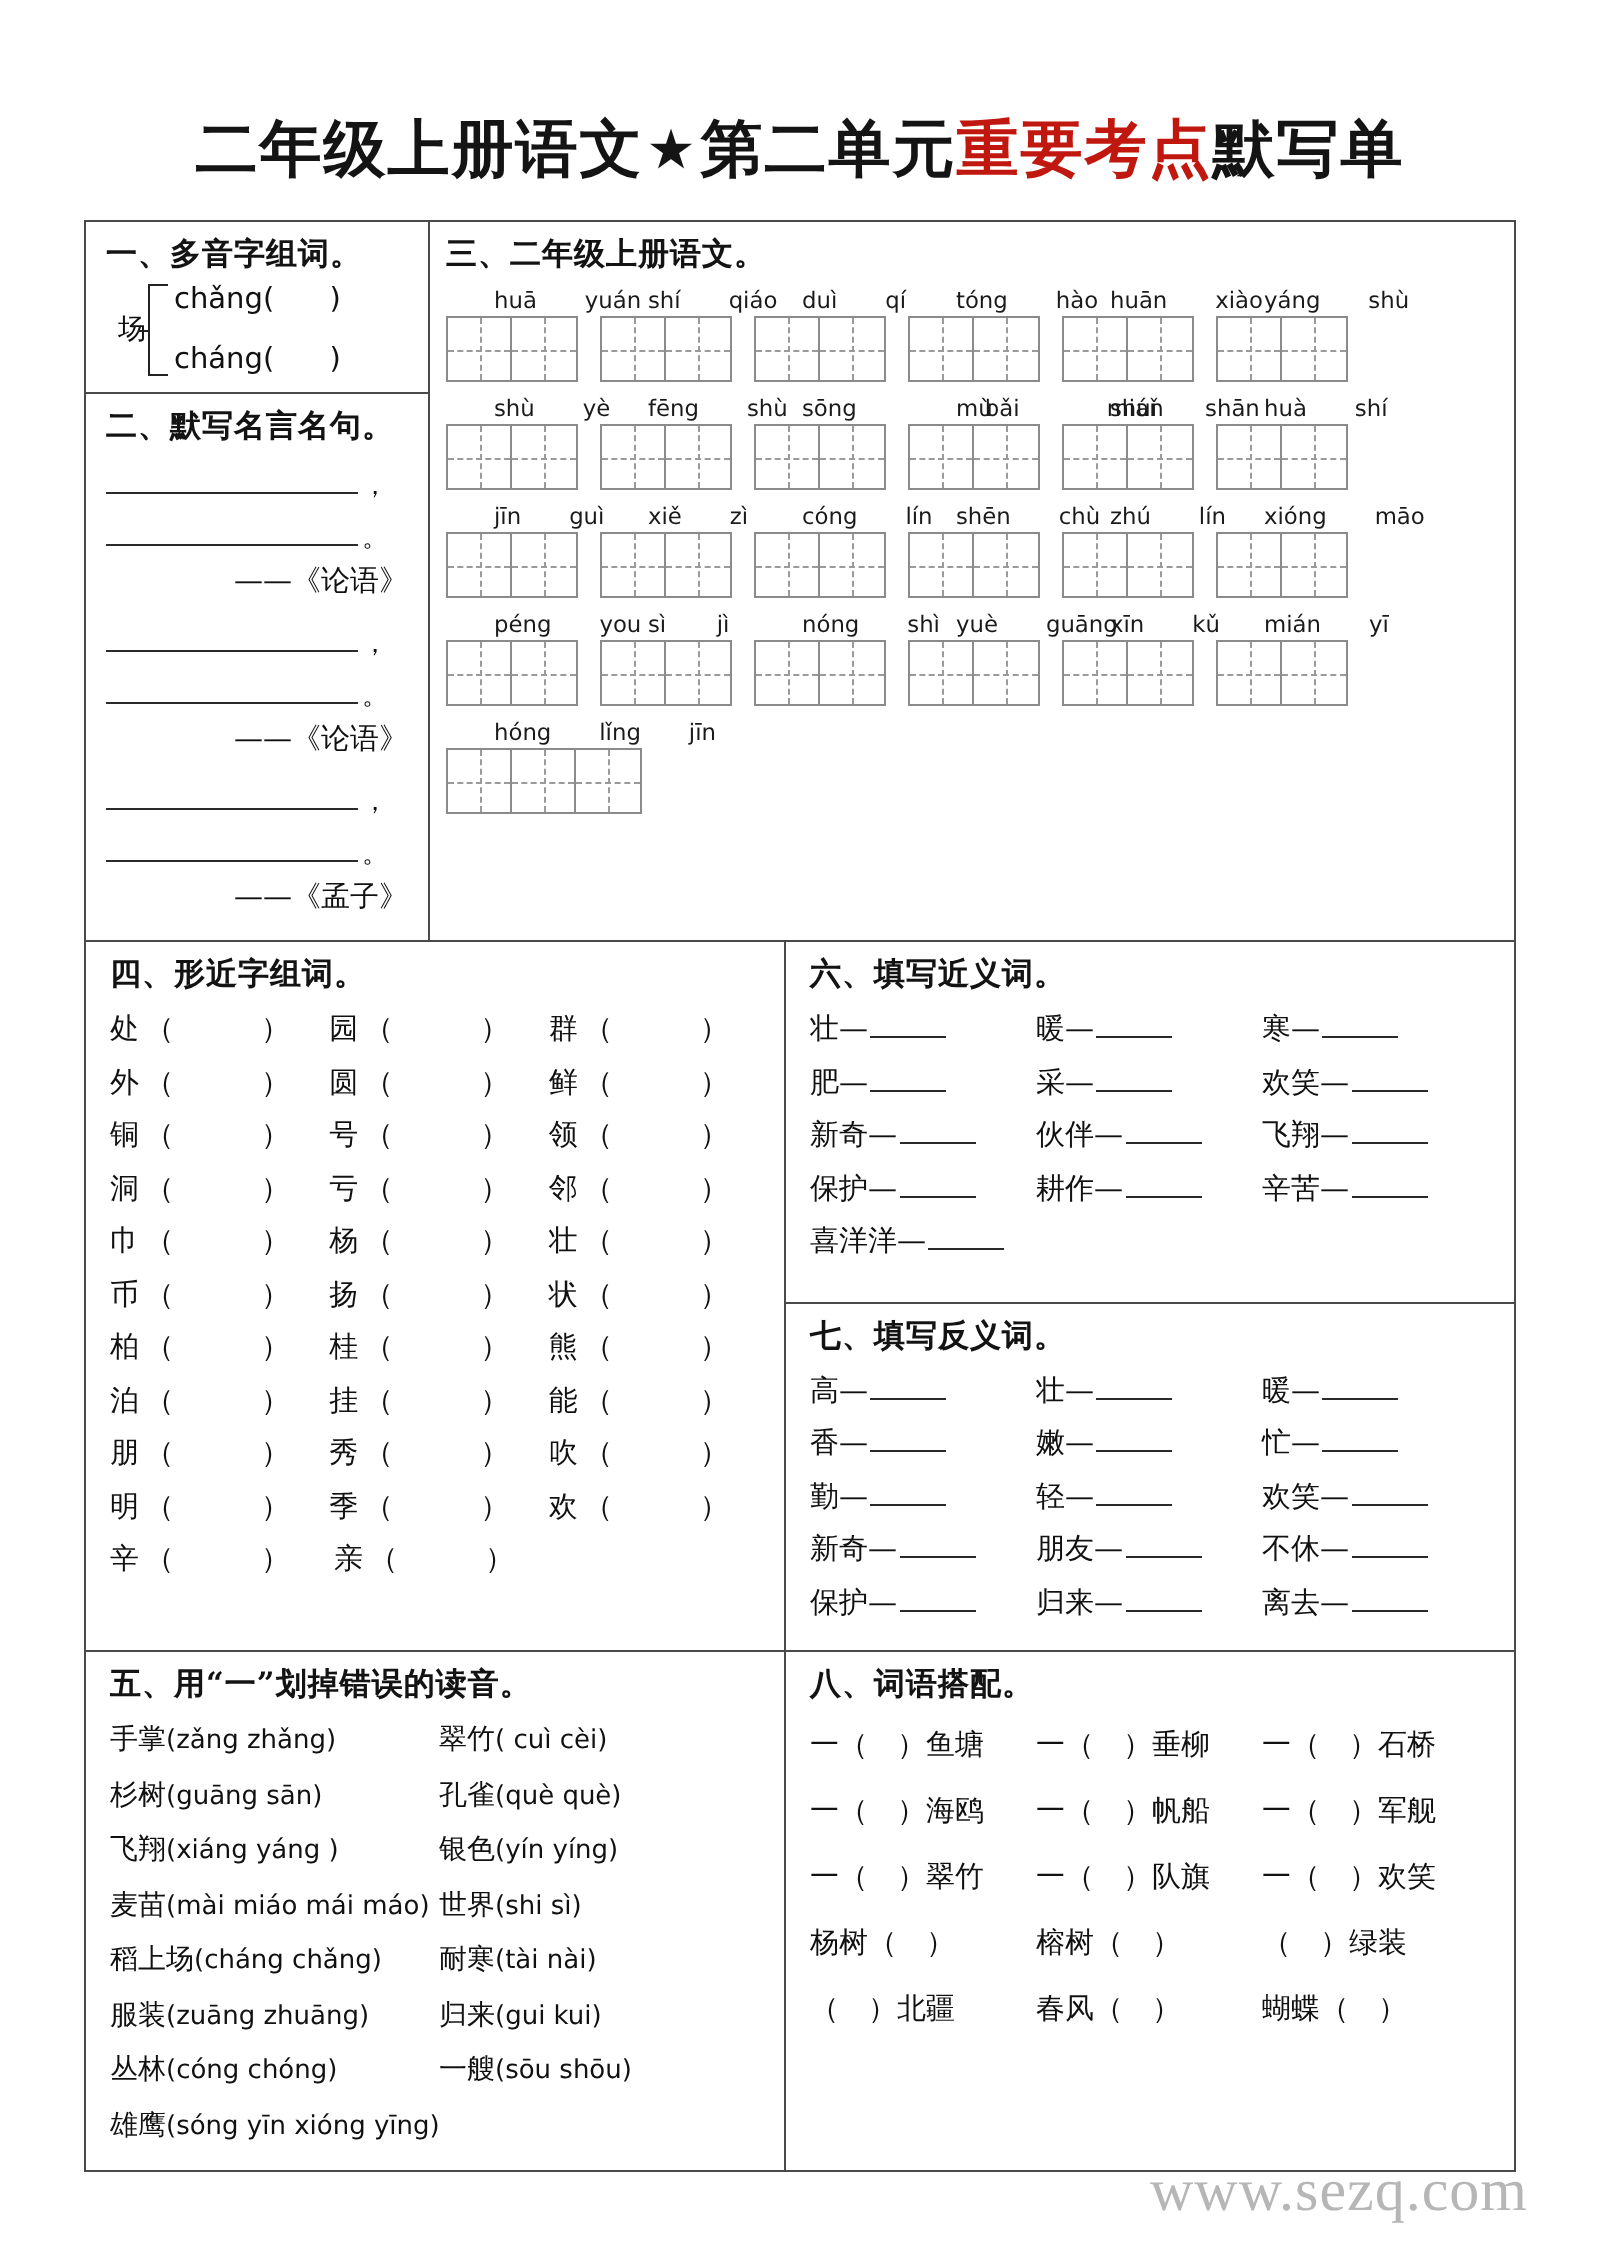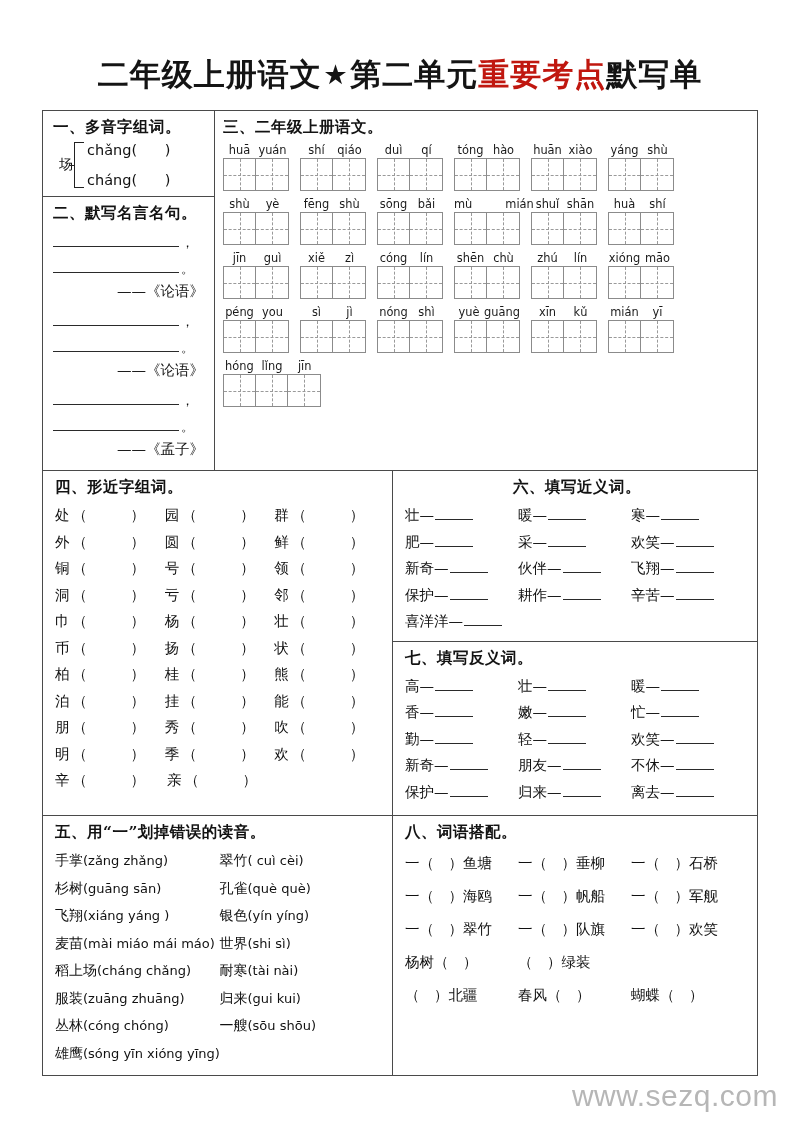--- a/index.html
+++ b/index.html
@@ -180,21 +180,21 @@
   .pin-labels {
     display: flex;
     justify-content: space-around;
     font-family: "DejaVu Sans", sans-serif;
     font-size: 11.4px;
     color: #1a1a1a;
     height: 16px;
     line-height: 16px;
     white-space: nowrap;
   }
-  .pin-labels span { flex: 1; text-align: center; }
+  .pin-labels span { flex: 1; text-align: center; margin-left: 24px; }
   .tzg {
     display: flex;
     border: 1.1px solid #8b8b8b;
     background: #fff;
   }
   .tzg-cell {
     width: 32px;
     height: 31px;
     box-sizing: border-box;
     border-right: 1.1px solid #8b8b8b;
@@ -285,23 +285,23 @@
     font-size: 14.5px;
   }
   .co-item {
     width: 113px;
     box-sizing: border-box;
   }
 
   
   .watermark {
     position: absolute;
-    right: 22px;
+    right: 36px;
     bottom: 18px;
-    font-family: Liberation Sans, sans-serif;
+    font-family: Liberation Serif, serif;
     font-size: 30px;
     color: #b6b6b6;
     letter-spacing: 0.5px;
     user-select: none;
   }
 </style>
 </head>
 <body>
 
 <div class="page">
@@ -449,21 +449,21 @@
                 <div class="pin-labels" style="width: 66px;">
                   <span>fēng</span>
                   <span>shù</span>
                 </div>
                 <div class="tzg">
                   <div class="tzg-cell"></div>
                   <div class="tzg-cell"></div>
                 </div>
               </div>
               <div class="pin-group">
-                <div class="pin-labels" style="width: 66px;">
+                <div class="pin-labels" style="width: 66px; gap: 40px;">
                   <span>sōng</span>
                   <span>bǎi</span>
                 </div>
                 <div class="tzg">
                   <div class="tzg-cell"></div>
                   <div class="tzg-cell"></div>
                 </div>
               </div>
               <div class="pin-group">
                 <div class="pin-labels" style="width: 66px; gap: 33px;">
@@ -692,21 +692,21 @@
               <div class="sc-item"><span class="ch">季</span><span class="sc-paren">（　　　）</span></div>
               <div class="sc-item"><span class="ch">欢</span><span class="sc-paren">（　　　）</span></div>
             </div>
             <div class="sc-row">
               <div class="sc-item"><span class="ch">辛</span><span class="sc-paren">（　　　）</span></div>
               <div class="sc-item"><span class="ch">亲</span><span class="sc-paren">（　　　）</span></div>
             </div>
           </div>
       </div>
       <div class="cell-half-r" style="padding:0;">
-        <div class="subrow" style="padding:6px 8px 6px 12px;text-align:center;">
+        <div class="subrow" style="padding:6px 8px 16px 12px;">
           <div class="sec-title">六、填写近义词。</div>
           <div id="syn-rows">
               <div class="syn-row">
                 <div class="syn-item">
                   <span>壮—</span>
                   <span class="syn-blank"></span>
                 </div>
                 <div class="syn-item">
                   <span>暖—</span>
                   <span class="syn-blank"></span>
@@ -894,20 +894,21 @@
               <div class="co-item">一（　）帆船</div>
               <div class="co-item">一（　）军舰</div>
             </div>
             <div class="co-row">
               <div class="co-item">一（　）翠竹</div>
               <div class="co-item">一（　）队旗</div>
               <div class="co-item">一（　）欢笑</div>
             </div>
             <div class="co-row">
               <div class="co-item">杨树（　）</div>
+              <div class="co-item">榕树（　）</div>
               <div class="co-item">（　）绿装</div>
             </div>
             <div class="co-row">
               <div class="co-item">（　）北疆</div>
               <div class="co-item">春风（　）</div>
               <div class="co-item">蝴蝶（　）</div>
             </div>
           </div>
       </div>
     </div>

